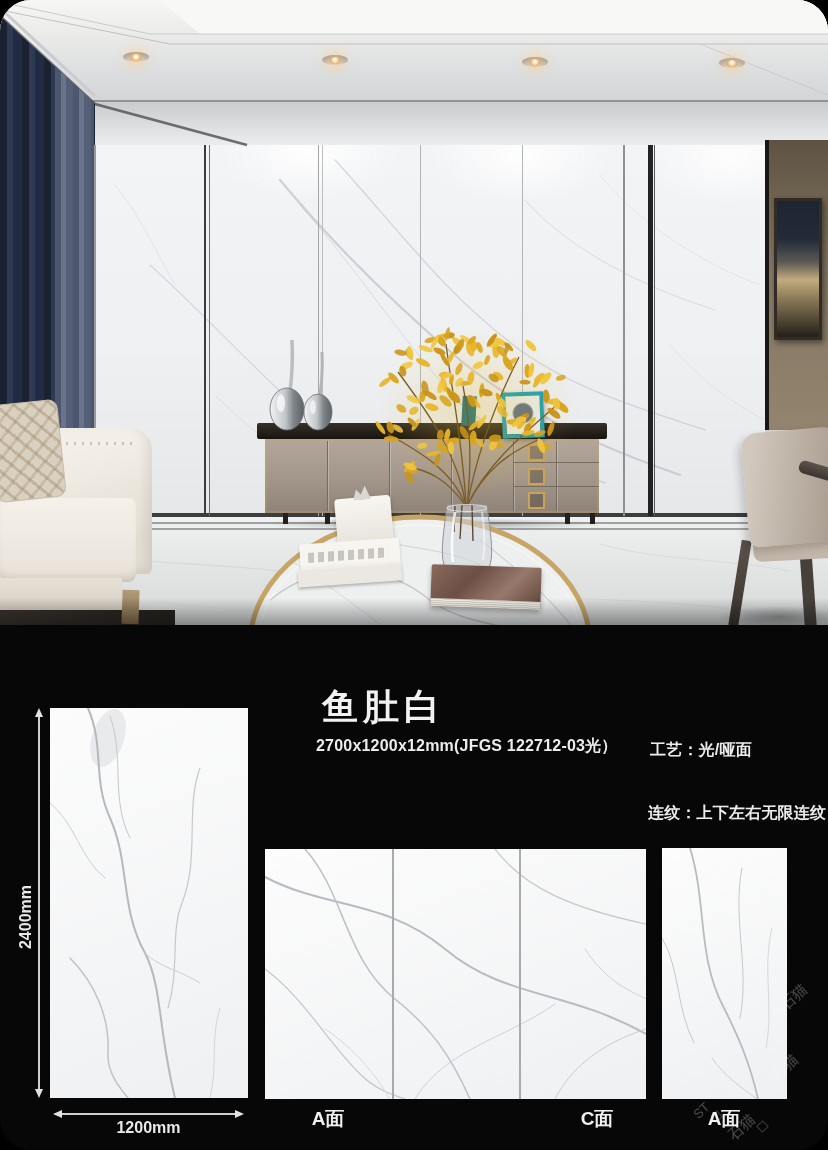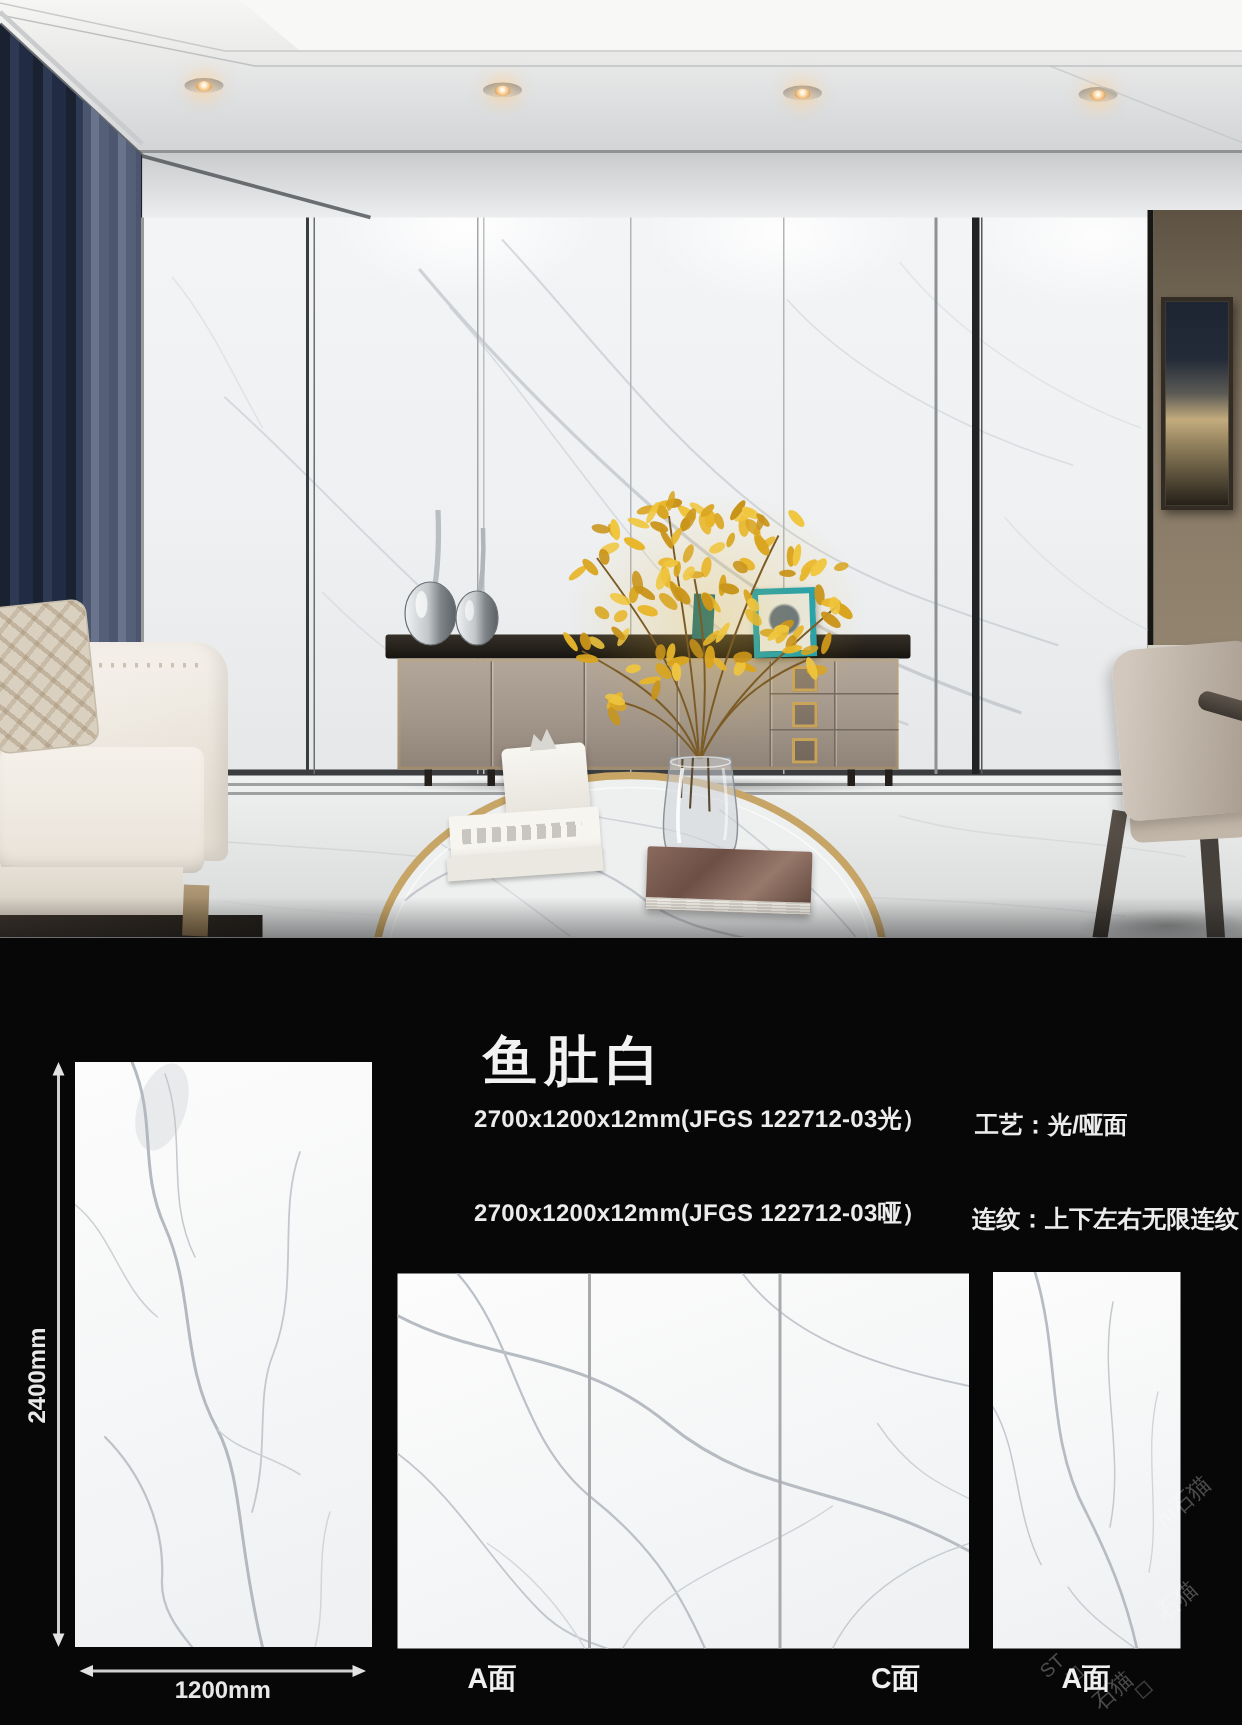--- a/index.html
+++ b/index.html
@@ -1,17 +1,17 @@
 <!DOCTYPE html>
 <html><head>
 <meta charset="utf-8">
 <style>
   html,body{margin:0;padding:0;background:#000;}
   .page{position:relative;width:828px;height:1150px;background:#070708;overflow:hidden;
-        font-family:"Liberation Sans","DejaVu Sans",sans-serif;}
+        font-family:"Liberation Sans","DejaVu Sans",sans-serif;border-radius:31px;}
   .abs{position:absolute;}
 
   
   .photo{position:absolute;left:0;top:0;width:828px;height:625px;background:#e9eaeb;overflow:hidden;}
   .ceiling{position:absolute;left:0;top:0;width:828px;height:102px;background:linear-gradient(180deg,#f6f6f4 0%,#ececea 30%,#dcdee0 70%,#d2d4d6 100%);}
   .ceiling-recess{position:absolute;left:130px;top:0;width:698px;height:34px;background:#f8f8f6;
         clip-path:polygon(30px 0,100% 0,100% 100%,70px 100%);}
   .cove{position:absolute;left:0;top:102px;width:828px;height:43px;background:linear-gradient(180deg,#c9cbcd,#ecedef);}
   .soffit-line{position:absolute;left:0;top:100px;width:828px;height:2px;background:#8f9193;}
   .spot{position:absolute;width:26px;height:10px;border-radius:50%;background:linear-gradient(#85878a,#c9cbcd);
@@ -423,23 +423,20 @@
     <div class="chair-arm"></div>
 
     <div class="photo-shade"></div>
   </div>
 
   <div class="title">鱼肚白</div>
 
   <div class="spec-line" style="left:316px;top:736px;">
     <span>2700x1200x12mm(JFGS 122712-03光）</span>
   </div>
-  <div class="spec-line" style="left:316px;top:799px;">
-    <span>2700x1200x12mm(JFGS 122712-03哑）</span>
-  </div>
   <div class="spec-line" style="left:650px;top:740px;">
     <span>工艺：</span><span>光/哑面</span>
   </div>
   <div class="spec-line" style="left:648px;top:803px;">
     <span>连纹：</span><span>上下左右无限连纹</span>
   </div>
 
   <div class="slab slab-large">
     <svg width="198" height="390">
       <g fill="none" stroke-linecap="round">

